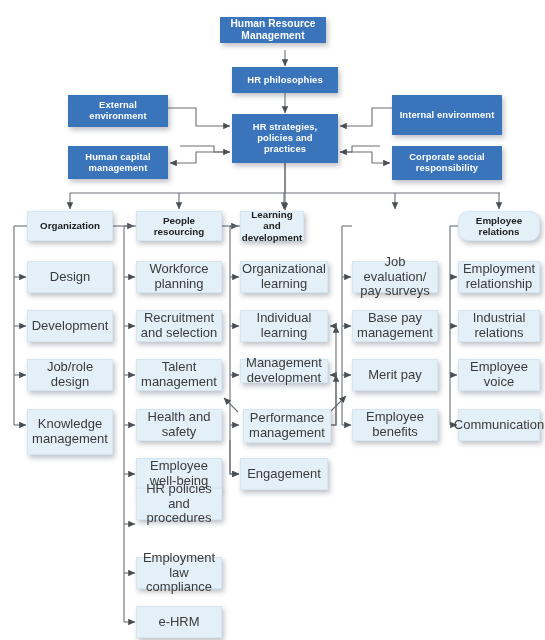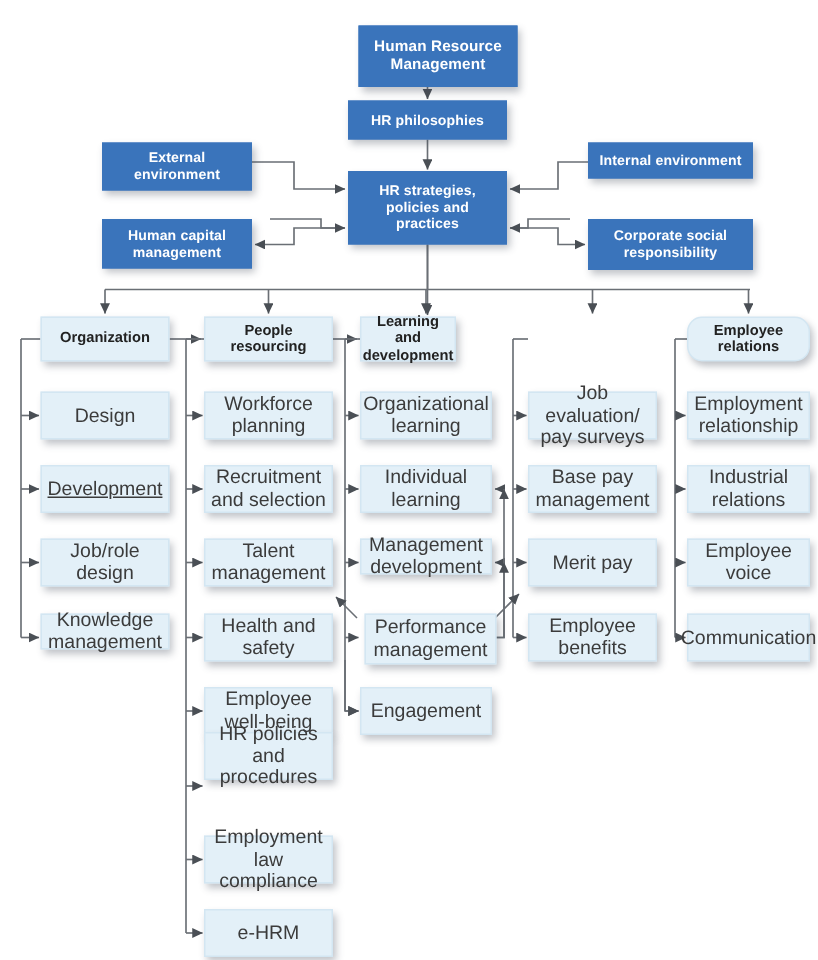--- a/index.html
+++ b/index.html
@@ -135,61 +135,61 @@
     <g stroke="#6a6f75" stroke-width="1.1" fill="none" marker-end="url(#ah)">
       <path d="M238,412 L224,398"></path>
       <path d="M330,412 L346,396"></path>
     </g>
 
     <g stroke="#6a6f75" stroke-width="1.1" fill="none" marker-end="url(#ah)">
       <path d="M230,440 L230,474 L239,474"></path>
     </g>
   </svg>
 
-  <div class="node blue big" style="left:239px;top:17px;width:106px;height:41px;">
+  <div class="node blue big" style="left:220px;top:17px;width:106px;height:26px;">
     <span>Human Resource Management</span>
   </div>
 
   <div class="node blue" style="left:232px;top:67px;width:106px;height:26px;">
     <span>HR philosophies</span>
   </div>
 
   <div class="node blue" style="left:232px;top:114px;width:106px;height:49px;">
     <span>HR strategies, policies and practices</span>
   </div>
 
   <div class="node blue" style="left:68px;top:95px;width:100px;height:32px;">
     <span>External environment</span>
   </div>
 
-  <div class="node blue" style="left:392px;top:95px;width:110px;height:24px;text-align:center;">
+  <div class="node blue" style="left:392px;top:95px;width:110px;height:40px;text-align:center;">
     <span>Internal environment</span>
   </div>
 
   <div class="node blue" style="left:68px;top:146px;width:100px;height:33px;">
     <span>Human capital management</span>
   </div>
 
   <div class="node blue" style="left:392px;top:146px;width:110px;height:34px;">
     <span>Corporate social responsibility</span>
   </div>
 
   <div class="node pale head" style="left:27px;top:211px;width:86px;height:30px;">
     <span>Organization</span>
   </div>
   <div class="node pale" style="left:27px;top:261px;width:86px;height:32px;">
     <span>Design</span>
   </div>
-  <div class="node pale" style="left:27px;top:310px;width:86px;height:32px;text-decoration:underline;">
+  <div class="node pale" style="left:27px;top:310px;width:86px;height:32px;">
     <span>Development</span>
   </div>
   <div class="node pale" style="left:27px;top:359px;width:86px;height:32px;">
     <span>Job/role design</span>
   </div>
-  <div class="node pale" style="left:27px;top:409px;width:86px;height:24px;">
+  <div class="node pale" style="left:27px;top:409px;width:86px;height:46px;">
     <span>Knowledge management</span>
   </div>
 
   <div class="node pale head" style="left:136px;top:211px;width:86px;height:30px;">
     <span>People resourcing</span>
   </div>
   <div class="node pale" style="left:136px;top:261px;width:86px;height:32px;">
     <span>Workforce planning</span>
   </div>
   <div class="node pale" style="left:136px;top:310px;width:86px;height:32px;">

